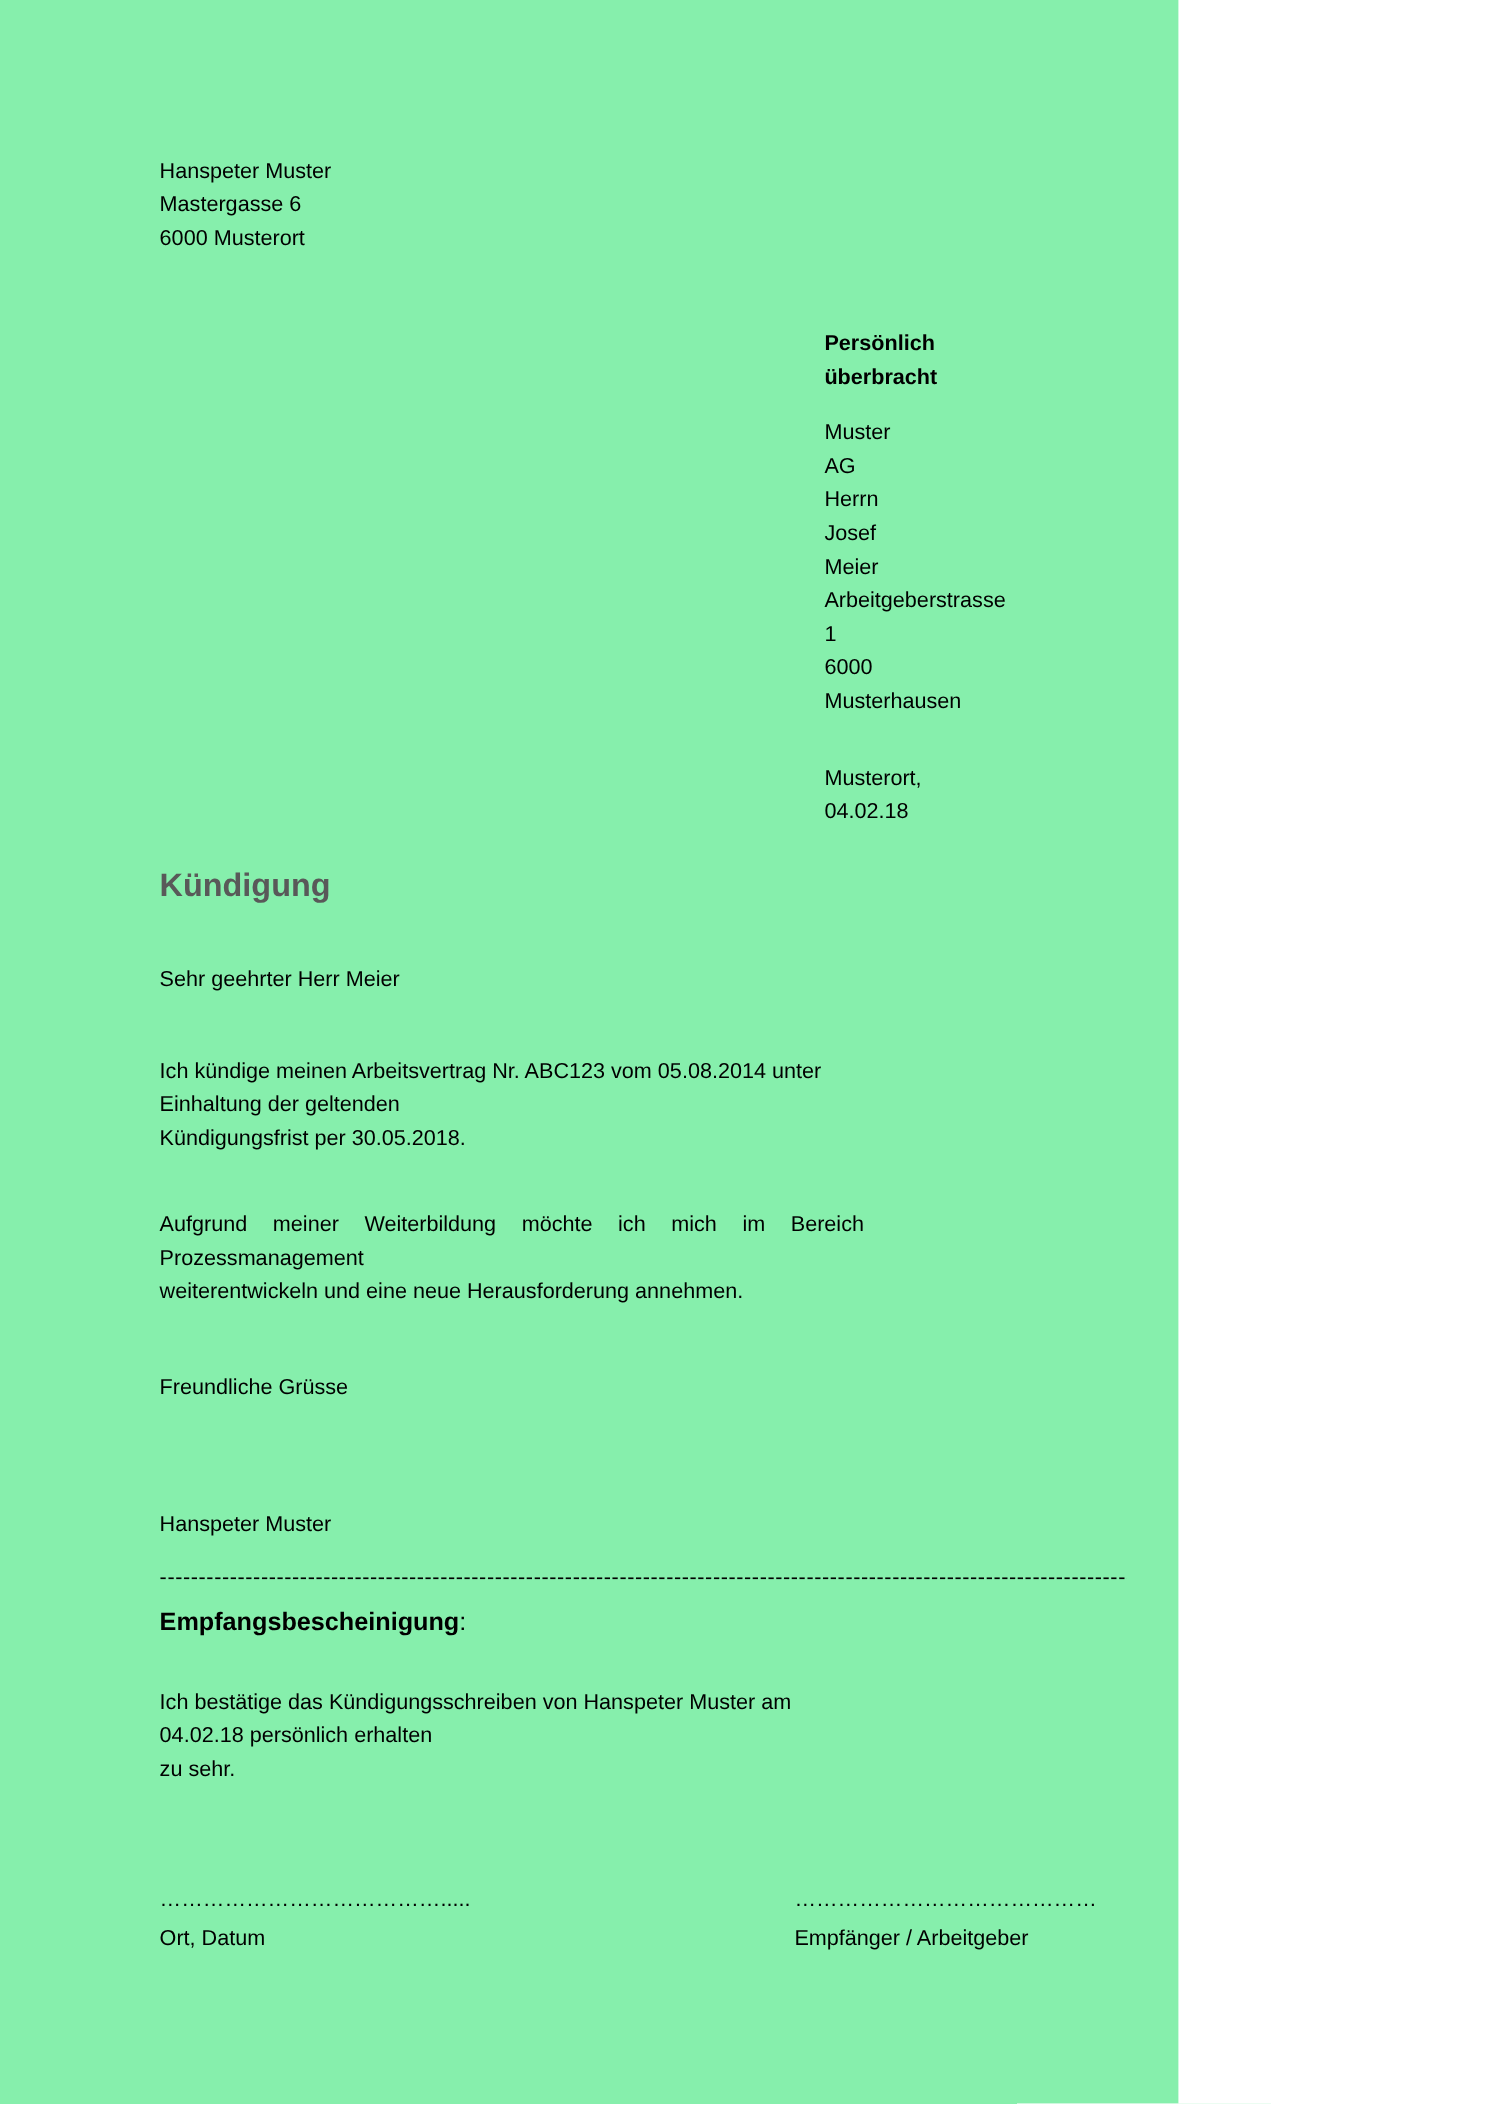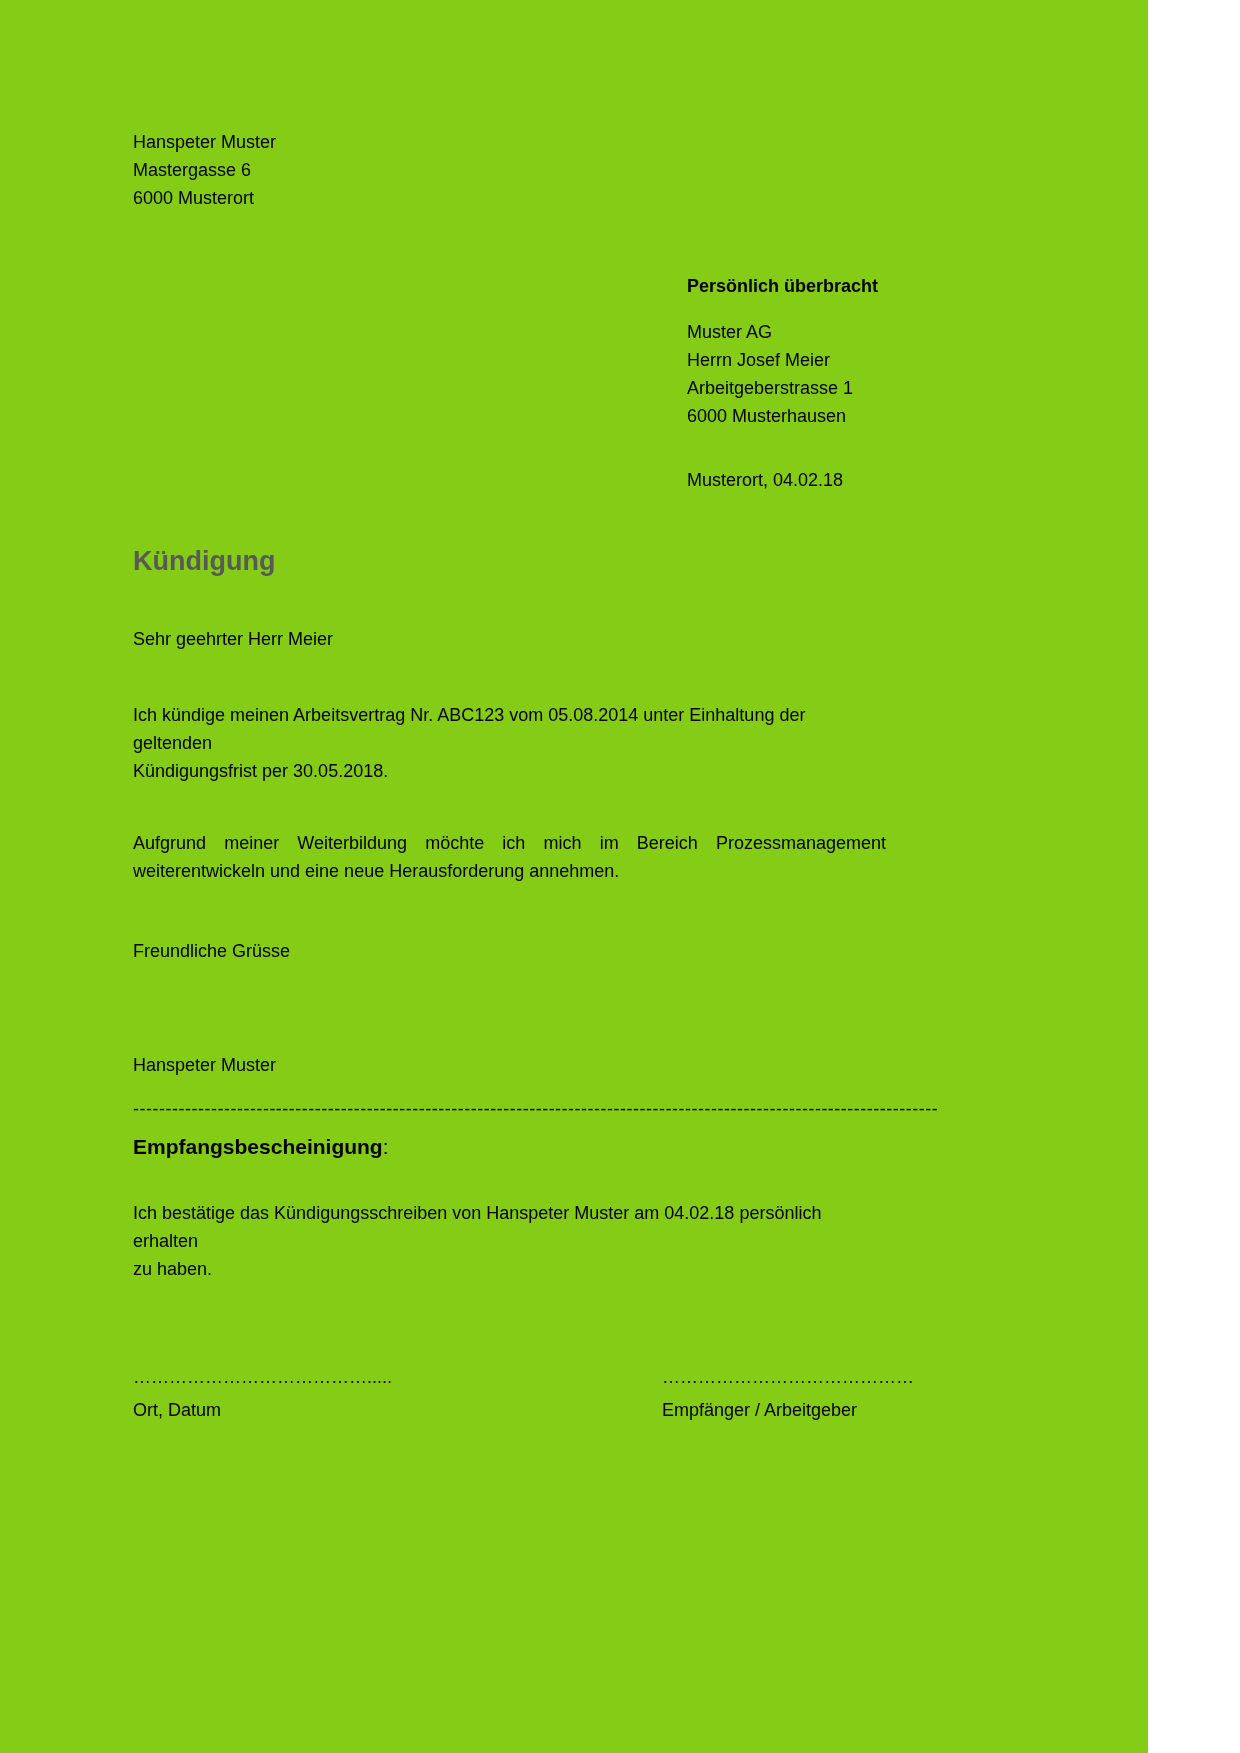--- a/index.html
+++ b/index.html
@@ -1,43 +1,43 @@
 <!DOCTYPE html>
 <html><head>
 <meta charset="utf-8">
 <style>
   * { margin: 0; padding: 0; box-sizing: border-box; }
   html, body { background: #ffffff; }
   body { font-family: "Liberation Sans", sans-serif; color: #000000; }
 
   .page {
     position: relative;
-    width: 1148px;
+    width: 982px;
     height: 1753px;
-    background: #84cc16;
+    background: #86efac;
     padding: 128px 262px 0 133px;
     font-size: 18px;
     line-height: 28px;
   }
 
   .address-block .line { display: block; }
 
   .right-block { margin-left: 554px; }
 
   .delivery-note {
     margin-top: 60px;
     font-weight: 700;
   }
 
   .recipient { margin-top: 18px; }
 
   .place-date { margin-top: 36px; }
 
   .letter-title {
-    margin-top: 51px;
+    margin-top: 32px;
     font-size: 27px;
     line-height: 32px;
     font-weight: 700;
     color: #595959;
   }
 
   .salutation { margin-top: 48px; }
 
   .para { margin-top: 48px; }
   .para .line { display: block; }
@@ -119,21 +119,21 @@
   <div class="signature-name">Hanspeter Muster</div>
 
   <div class="divider">--------------------------------------------------------------------------------------------------------------------------------------</div>
 
   <div class="receipt-heading">
     <span class="bold">Empfangsbescheinigung</span><span>:</span>
   </div>
 
   <p class="receipt-body">
     <span class="line">Ich bestätige das Kündigungsschreiben von Hanspeter Muster am 04.02.18 persönlich erhalten</span>
-    <span class="line">zu haben.</span>
+    <span class="line">zu sehr.</span>
   </p>
 
   <div class="signature-row">
     <div class="signature-field left">
       <span class="dots">………………………………….....</span>
       <span class="label">Ort, Datum</span>
     </div>
     <div class="signature-field right">
       <span class="dots">……………………………………</span>
       <span class="label">Empfänger / Arbeitgeber</span>

